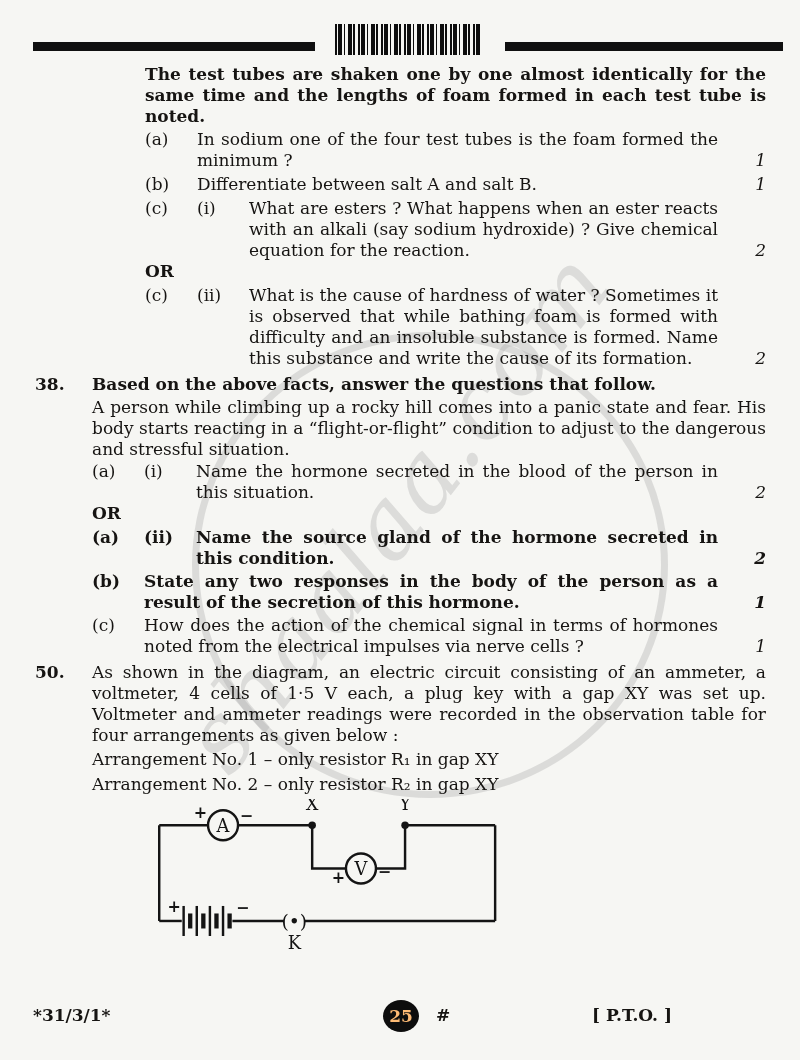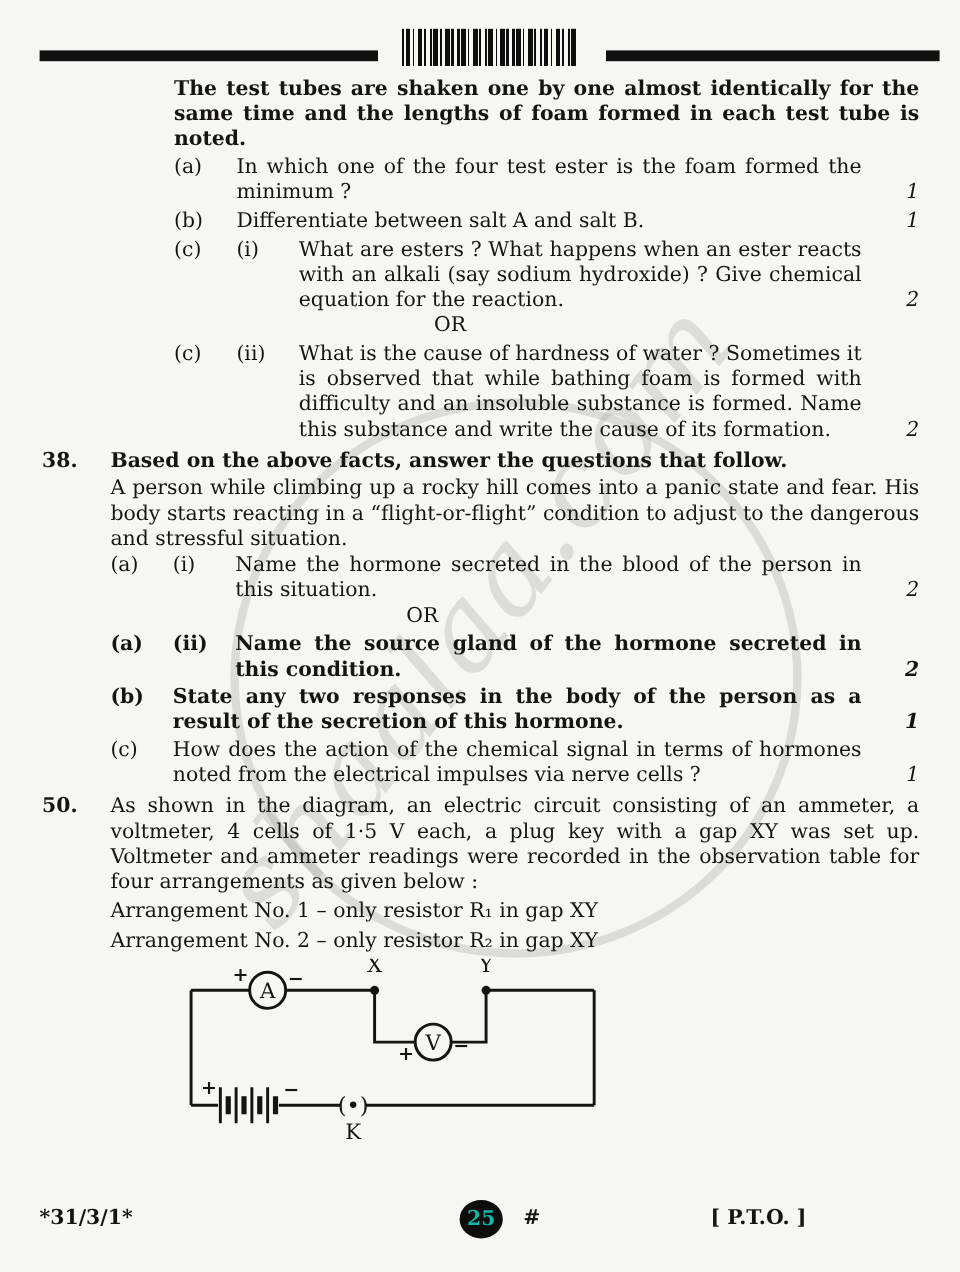--- a/index.html
+++ b/index.html
@@ -33,21 +33,21 @@
   }
   
   .content{position:absolute;left:35px;top:64px;width:731px;z-index:1;}
   .indent{margin-left:110px;}          
   .para{margin:0;text-align:justify;}
   .item{display:flex;align-items:flex-start;}
   .lbl{width:52px;flex:none;}
   .sub{width:52px;flex:none;}
   .txt{flex:1;text-align:justify;}
   .marks{width:48px;flex:none;text-align:right;font-style:italic;align-self:flex-end;}
-  .or{font-weight:normal;text-align:center;margin:0;}
+  .or{font-weight:bold;text-align:left;margin:0;}
   .or.w1{width:460px;}
   .or.w2{width:520px;}
   .qrow{display:flex;align-items:flex-start;}
   .qnum{width:57px;flex:none;font-weight:bold;}
   .qbody{flex:1;}
   .mb2{margin-bottom:2px;font-weight:bold;} .mb3{margin-bottom:3px;}
   .mt5{margin-top:5px;}
   .arr{margin:0 0 4px 0;}
   
   .diagram{margin:2px 0 0 48px;display:block;}
@@ -58,21 +58,21 @@
     font-family:"DejaVu Serif","Liberation Serif",serif;
     fill:#141414;font-size:19px;
   }
   .diagram text.sign{font-size:17px;font-weight:bold;}
   .diagram text.keyglyph{font-size:20px;}
   
   .footer{position:absolute;left:0;top:1000px;width:704px;height:40px;z-index:1;}
   .f-code{position:absolute;left:33px;top:5px;font-weight:bold;}
   .f-badge{
     position:absolute;left:383px;top:0;width:36px;height:32px;
-    background:#0d0d0d;color:#14b8a6;border-radius:50%;
+    background:#0d0d0d;color:#fdba74;border-radius:50%;
     text-align:center;line-height:32px;font-weight:bold;
   }
   .f-hash{position:absolute;left:436px;top:5px;font-weight:bold;}
   .f-pto{position:absolute;right:32px;top:5px;font-weight:bold;}
 </style>
 </head>
 <body>
 
 <div class="page">
 
@@ -83,21 +83,21 @@
   <div class="barcode"></div>
   <div class="bar right"></div>
 
   <div class="content">
 
     <section class="indent">
       <p class="para mb2">The test tubes are shaken one by one almost identically for the same time and the lengths of foam formed in each test tube is noted.</p>
 
       <div class="item mb3">
         <span class="lbl">(a)</span>
-        <div class="txt">In which one of the four test ester is the foam formed the minimum ?</div>
+        <div class="txt">In sodium one of the four test tubes is the foam formed the minimum ?</div>
         <div class="marks">1</div>
       </div>
 
       <div class="item mb3">
         <span class="lbl">(b)</span>
         <div class="txt">Differentiate between salt A and salt B.</div>
         <div class="marks">1</div>
       </div>
 
       <div class="item">

